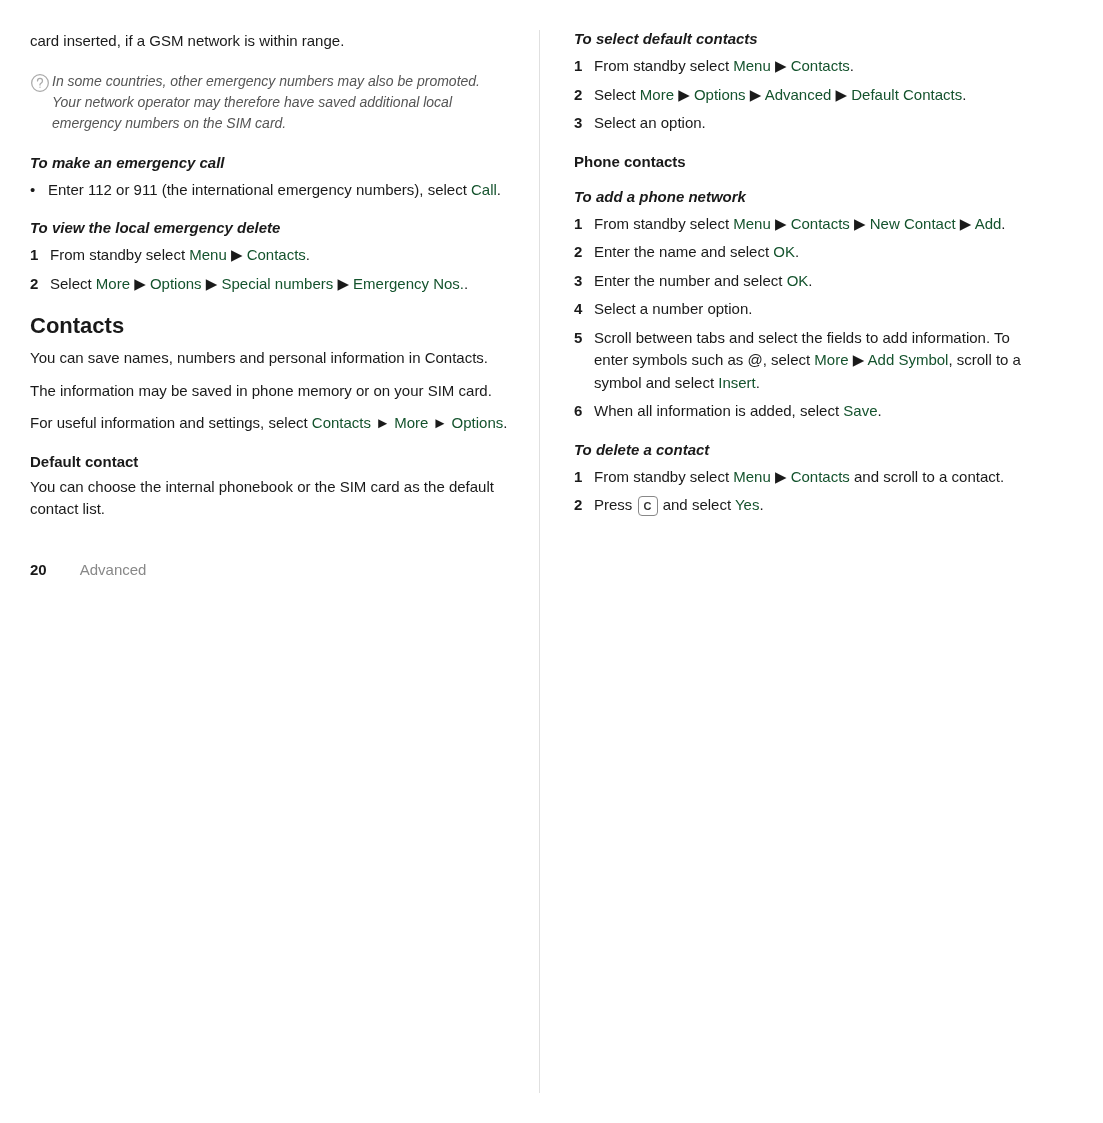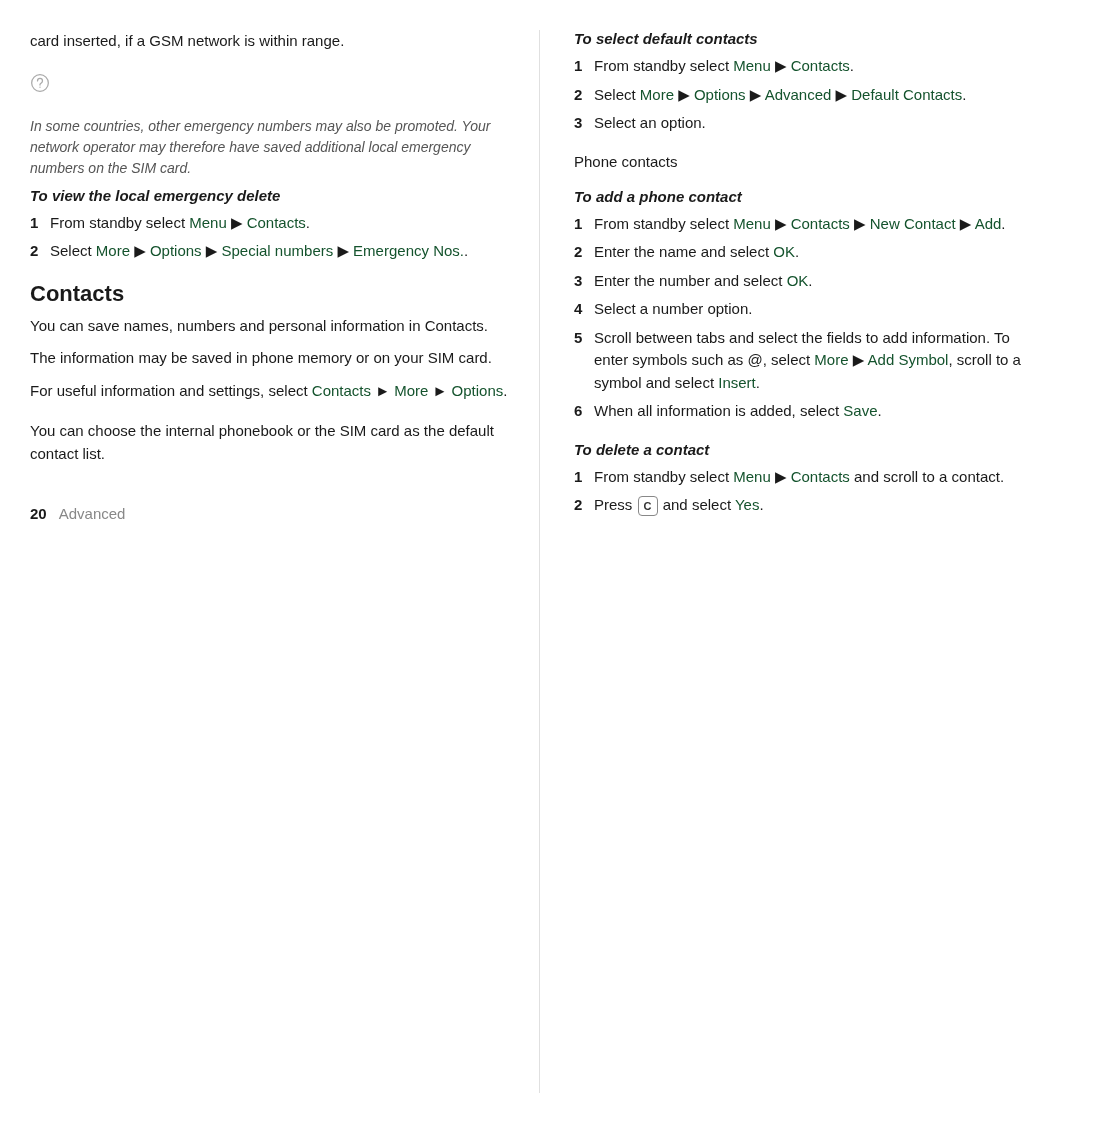--- a/index.html
+++ b/index.html
@@ -49,21 +49,21 @@
 
     .main-heading {
       font-size: 22px;
       font-weight: bold;
       color: #1a1a1a;
       margin-bottom: 8px;
     }
 
     .sub-heading {
       font-size: 15px;
-      font-weight: normal;
+      font-weight: bold;
       color: #1a1a1a;
       margin-bottom: 6px;
     }
 
     .body-text {
       font-size: 15px;
       color: #1a1a1a;
       line-height: 1.5;
       margin-bottom: 10px;
     }
@@ -107,23 +107,22 @@
     }
 
     .bullet-dot {
       min-width: 18px;
       color: #1a1a1a;
     }
 
     .tip-box {
       display: flex;
       align-items: flex-start;
-      margin-bottom: 8px;
-      gap: 20px;
-      flex-direction: column;
+      margin-bottom: 20px;
+      gap: 0;
     }
 
     .tip-icon {
       min-width: 22px;
       margin-top: 2px;
     }
 
     .tip-icon svg {
       width: 20px;
       height: 20px;
@@ -132,21 +131,21 @@
     .tip-text {
       font-style: italic;
       font-size: 14px;
       color: #555555;
       line-height: 1.5;
     }
 
     .page-footer {
       display: flex;
       align-items: flex-start;
-      gap: 12px;
+      gap: 33px;
       margin-top: 30px;
       padding-top: 10px;
     }
 
     .page-number {
       font-size: 15px;
       font-weight: bold;
       color: #1a1a1a;
     }
 
@@ -185,20 +184,32 @@
       <div class="tip-icon">
         <svg viewBox="0 0 24 24" fill="none" xmlns="http://www.w3.org/2000/svg">
           <circle cx="12" cy="12" r="10" stroke="#aaa" stroke-width="1.5" fill="none"></circle>
           <path d="M9 9.5C9 7.8 10.3 6.5 12 6.5C13.7 6.5 15 7.8 15 9.5C15 11.2 13.8 12 12.5 12.8C12.2 13 12 13.3 12 13.7V14.5" stroke="#aaa" stroke-width="1.5" stroke-linecap="round"></path>
           <circle cx="12" cy="17" r="0.8" fill="#aaa"></circle>
         </svg>
       </div>
       <p class="tip-text">In some countries, other emergency numbers may also be promoted. Your network operator may therefore have saved additional local emergency numbers on the SIM card.</p>
     </div>
 
+    <div class="section-block">
+      <p class="italic-heading">To make an emergency call</p>
+      <ul class="bullet-list">
+        <li>
+          <span class="bullet-dot">•</span>
+          <span>
+            <span>Enter 112 or 911 (the international emergency numbers), select</span>
+            <span class="link-blue">Call</span><span>.</span>
+          </span>
+        </li>
+      </ul>
+    </div>
 
     <div class="section-block">
       <p class="italic-heading">To view the local emergency delete</p>
       <ol class="numbered-list">
         <li>
           <span class="list-num">1</span>
           <span>From standby select <span class="link-blue">Menu</span> ▶ <span class="link-blue">Contacts</span>.</span>
         </li>
         <li>
           <span class="list-num">2</span>
@@ -215,20 +226,21 @@
         <span>For useful information and settings, select</span>
         <span class="link-blue">Contacts</span>
         <span> ► </span>
         <span class="link-blue">More</span>
         <span> ► </span>
         <span class="link-blue">Options</span><span>.</span>
       </p>
     </div>
 
     <div class="section-block">
+      <p class="sub-heading">Default contact</p>
       <p class="body-text">You can choose the internal phonebook or the SIM card as the default contact list.</p>
     </div>
 
     <div class="page-footer">
       <span class="page-number">20</span>
       <span class="page-label">Advanced</span>
     </div>
 
   </div>
 
@@ -250,21 +262,21 @@
           <span>Select an option.</span>
         </li>
       </ol>
     </div>
 
     <div class="section-block">
       <p class="sub-heading">Phone contacts</p>
     </div>
 
     <div class="section-block">
-      <p class="italic-heading">To add a phone contact</p>
+      <p class="italic-heading">To add a phone network</p>
       <ol class="numbered-list">
         <li>
           <span class="list-num">1</span>
           <span>From standby select <span class="link-blue">Menu</span> ▶ <span class="link-blue">Contacts</span> ▶ <span class="link-blue">New Contact</span> ▶ <span class="link-blue">Add</span>.</span>
         </li>
         <li>
           <span class="list-num">2</span>
           <span>Enter the name and select <span class="link-blue">OK</span>.</span>
         </li>
         <li>

